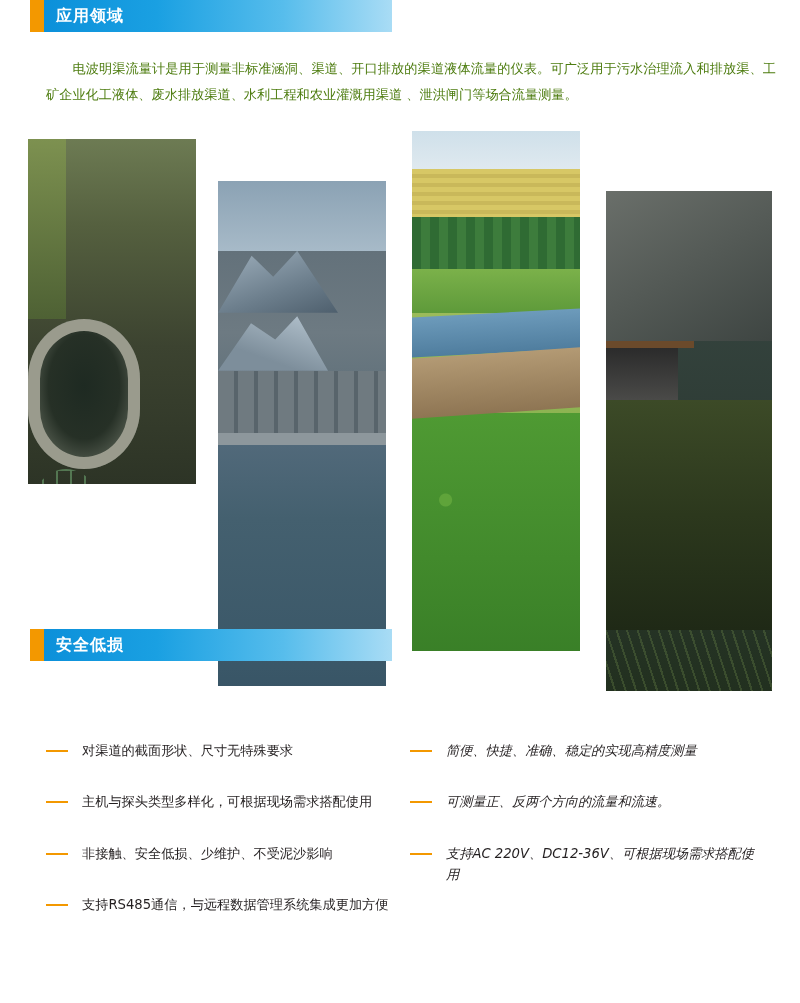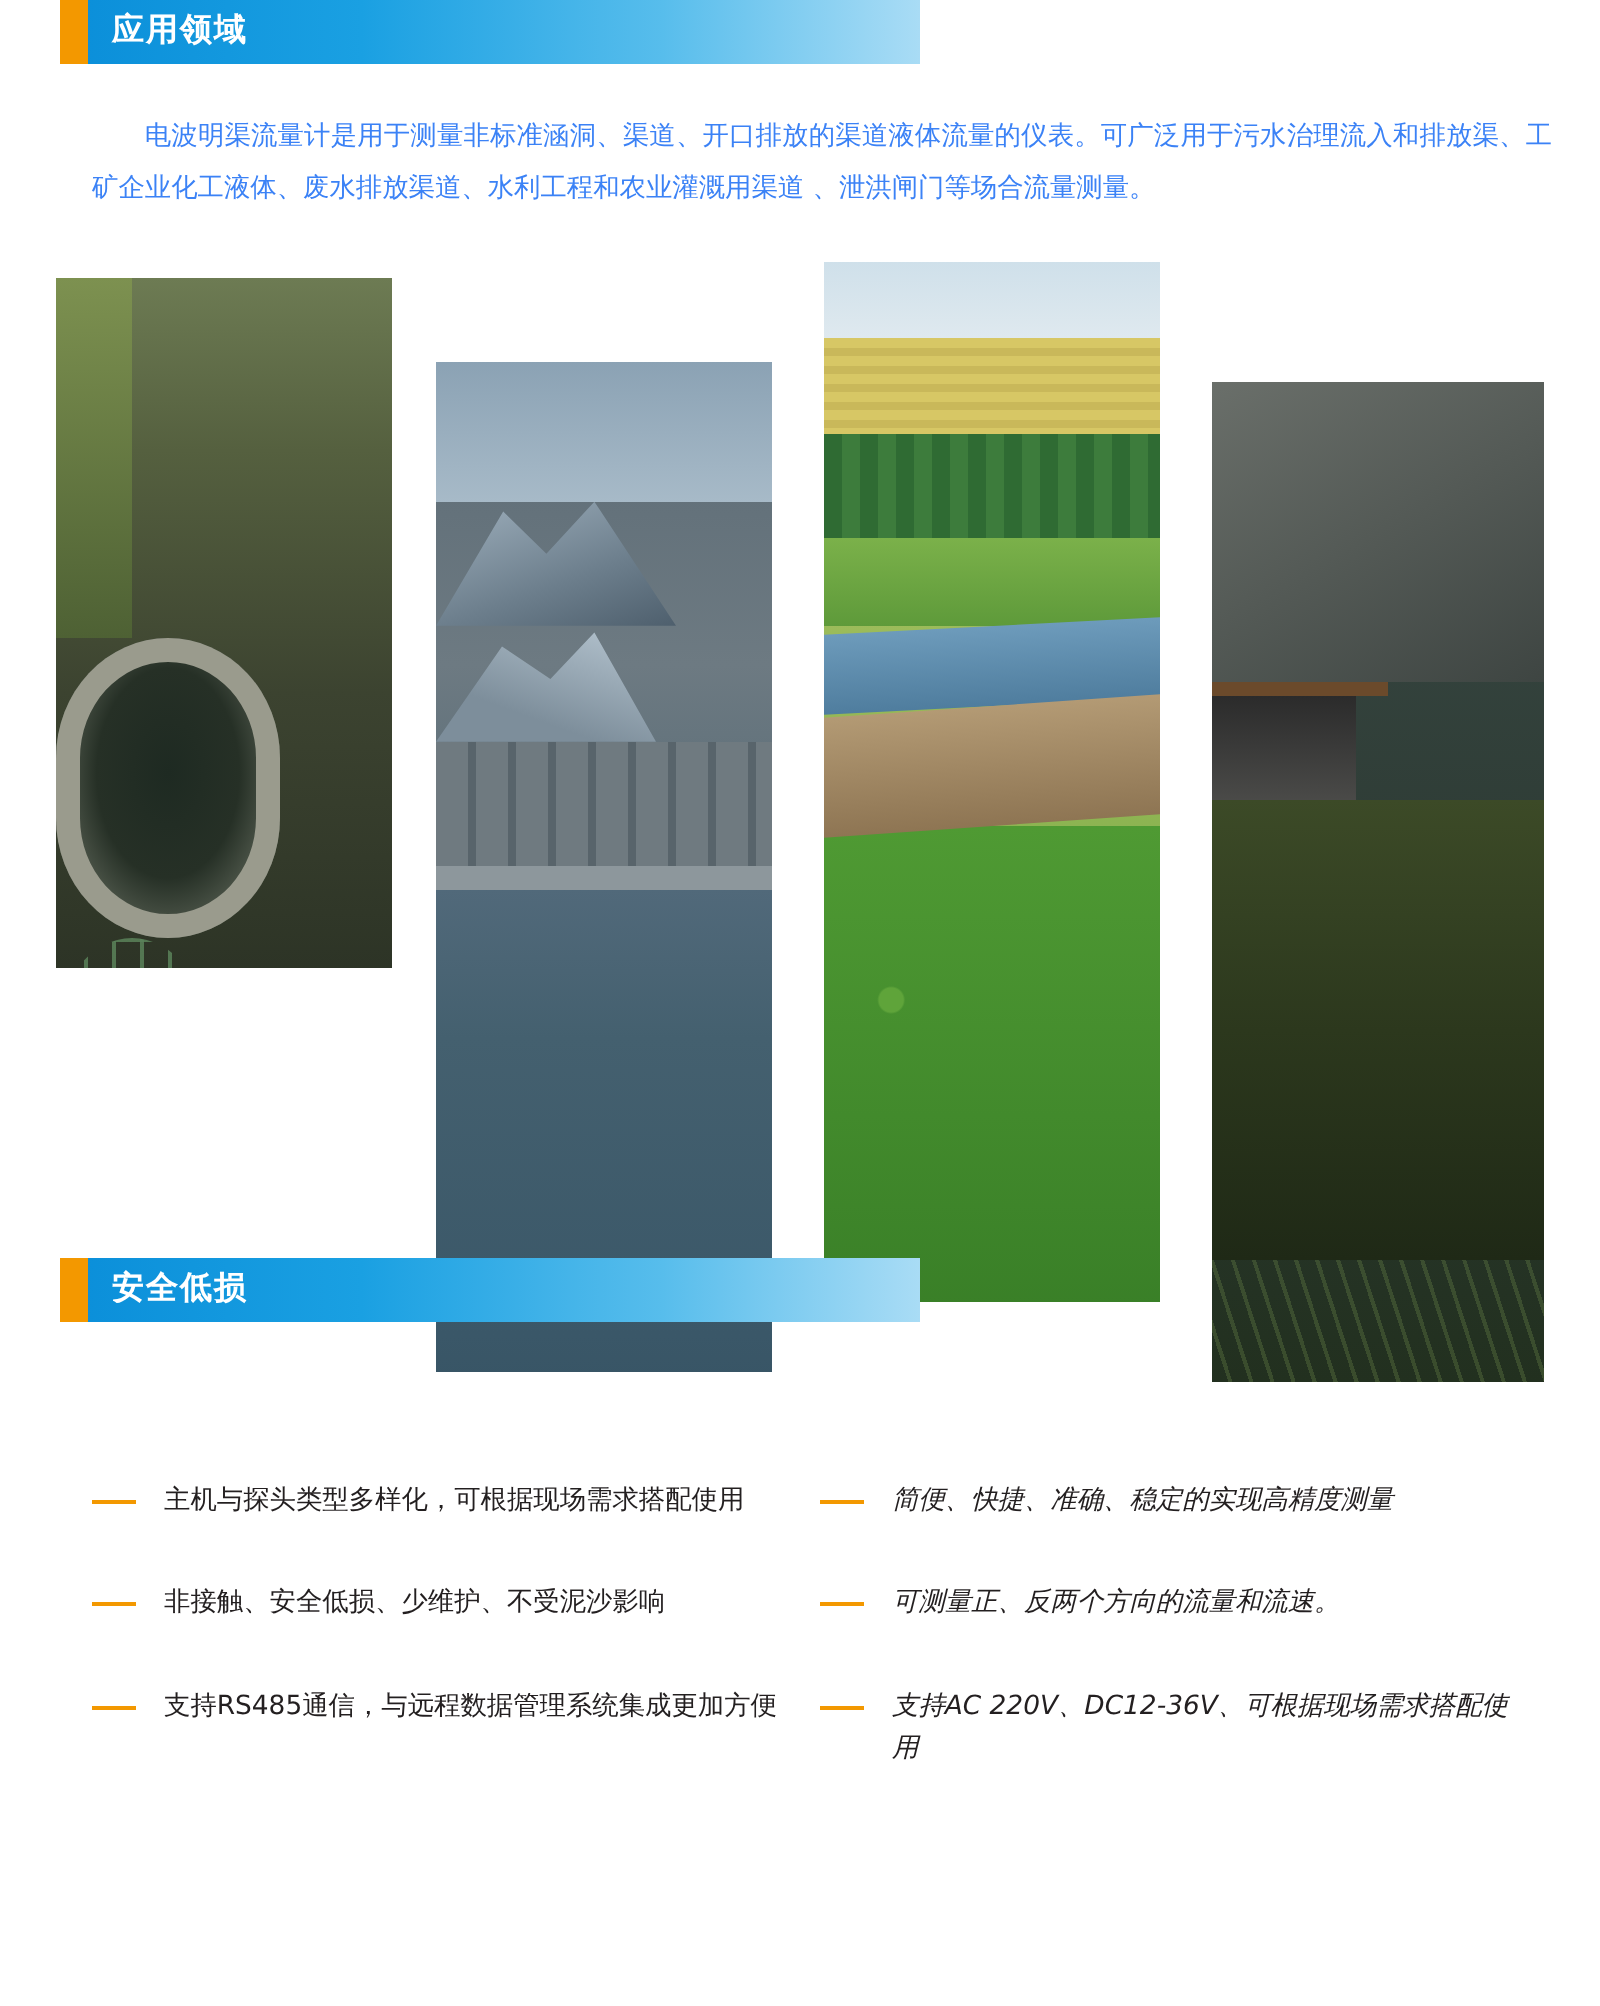--- a/index.html
+++ b/index.html
@@ -14,26 +14,25 @@
     font-family: "DejaVu Sans", "Liberation Sans", sans-serif;
     color: #231f20;
     position: relative;
     overflow: hidden;
   }
 
   
   .section-bar {
     position: relative;
     height: 32px;
-    width: 430px;
+    width: 362px;
     margin-left: 30px;
     background: linear-gradient(to right, #0a8ed9 0%, #1aa0e2 35%, #57bdec 70%, #a9dcf5 100%);
     display: flex;
     align-items: flex-start;
-    font-family: Liberation Serif, serif;
   }
   .section-bar .accent {
     width: 14px;
     height: 32px;
     background: #f39800;
     flex: 0 0 14px;
   }
   .section-bar .bar-title {
     color: #ffffff;
     font-size: 16px;
@@ -41,21 +40,21 @@
     letter-spacing: 1px;
     padding-left: 12px;
     line-height: 32px;
   }
 
   
   .intro {
     margin: 24px 24px 0 46px;
     font-size: 13.2px;
     line-height: 2.0;
-    color: #3b82f6;
+    color: #4d7c0f;
     text-align: justify;
     text-indent: 2em;
   }
 
   
   .img-strip {
     position: relative;
     margin-top: 22px;
     height: 380px;
     width: 800px;
@@ -208,20 +207,24 @@
 
 <div class="section-bar" style="margin-top:118px;">
   <div class="accent"></div>
   <div class="bar-title">安全低损</div>
 </div>
 
 <div class="features">
   <div class="feat-col left">
     <div class="feat-item">
       <span class="dash"></span>
+      <span class="feat-text">对渠道的截面形状、尺寸无特殊要求</span>
+    </div>
+    <div class="feat-item">
+      <span class="dash"></span>
       <span class="feat-text">主机与探头类型多样化，可根据现场需求搭配使用</span>
     </div>
     <div class="feat-item">
       <span class="dash"></span>
       <span class="feat-text">非接触、安全低损、少维护、不受泥沙影响</span>
     </div>
     <div class="feat-item">
       <span class="dash"></span>
       <span class="feat-text">支持RS485通信，与远程数据管理系统集成更加方便</span>
     </div>

